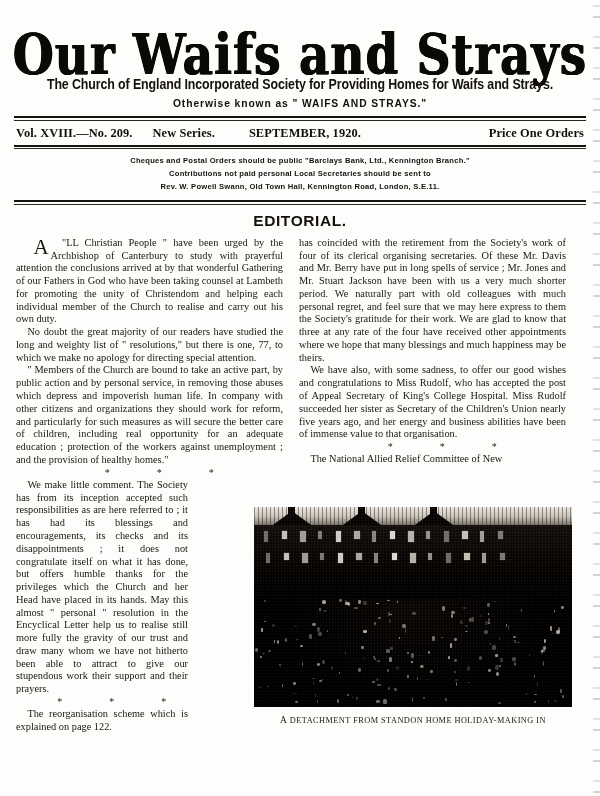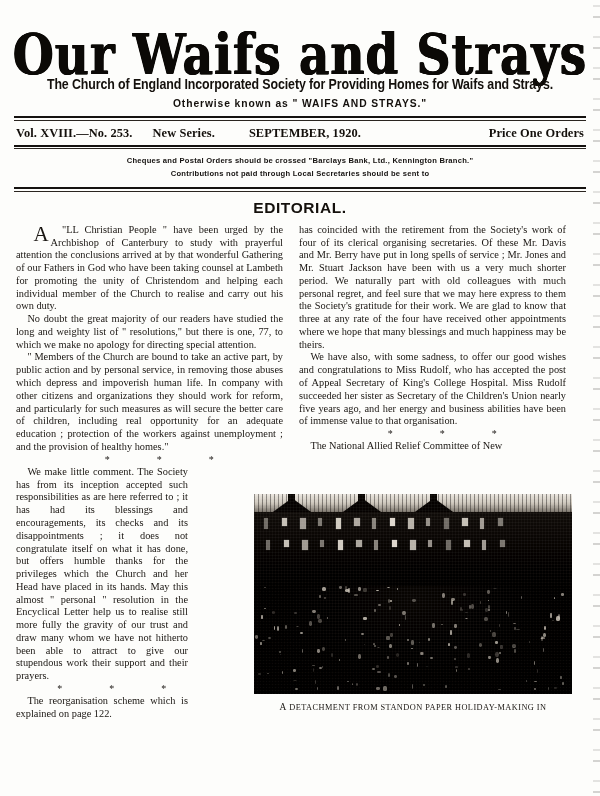--- a/index.html
+++ b/index.html
@@ -289,32 +289,33 @@
   <div class="masthead">
     <div class="title-gothic">Our Waifs and Strays</div>
     <div class="society-line">The Church of England Incorporated Society for Providing Homes for Waifs and Strays.</div>
     <div class="otherwise-line">Otherwise known as " WAIFS  AND  STRAYS."</div>
   </div>
 
   <hr class="rule-heavy">
   <hr class="rule-thin">
 
   <div class="volbar">
-    <span class="vol">Vol. XVIII.—No. 253.</span>
+    <span class="vol">Vol. XVIII.—No. 209.</span>
     <span class="series">New Series.</span>
     <span class="month">SEPTEMBER, 1920.</span>
     <span class="price">Price One Orders</span>
   </div>
 
   <hr class="rule-heavy" style="margin-top:0">
   <hr class="rule-thin">
 
   <div class="cheques">
-    <div>Cheques and Postal Orders should be crossed "Barclays Bank, Ltd., Kennington Branch."</div>
-    <div>Contributions not paid through Local Secretaries should be sent to</div>
+    <div>Cheques and Postal Orders should be public "Barclays Bank, Ltd., Kennington Branch."</div>
+    <div>Contributions not paid personal Local Secretaries should be sent to</div>
+    <div>Rev. W. Powell Swann, Old Town Hall, Kennington Road, London, S.E.11.</div>
   </div>
 
   <div class="ed-rules">
     <div class="r1"></div>
     <div class="r2"></div>
   </div>
   <div class="editorial-head">EDITORIAL.</div>
 
   <div id="content">
     <div class="cols">
@@ -544,20 +545,20 @@
               <div class="fig" style="left: 90.7px; top: 53px; width: 1.6px; height: 2.1px; opacity: 0.48;"></div>
               <div class="fig" style="left: 152.9px; top: 53px; width: 2.1px; height: 2px; opacity: 0.53;"></div>
               <div class="fig" style="left: 251.6px; top: 25.1px; width: 1px; height: 3.2px; opacity: 0.59;"></div>
               <div class="fig" style="left: 226px; top: 15.7px; width: 1.3px; height: 2.7px; opacity: 0.3;"></div>
               <div class="fig" style="left: 77.1px; top: 67.6px; width: 1.9px; height: 3.8px; opacity: 0.2;"></div>
             </div>
           <div class="ph-grain"></div>
         </div>
         <figcaption class="photo-caption">
           <span class="cap-lead">A</span>
-          <span>DETACHMENT FROM STANDON PAPER HOLIDAY-MAKING IN</span><br>
+          <span>DETACHMENT FROM STANDON HOME HOLIDAY-MAKING IN</span><br>
           
         </figcaption>
       </figure>
 
     </div>
   </div>
 </div>
 
 </body></html>

